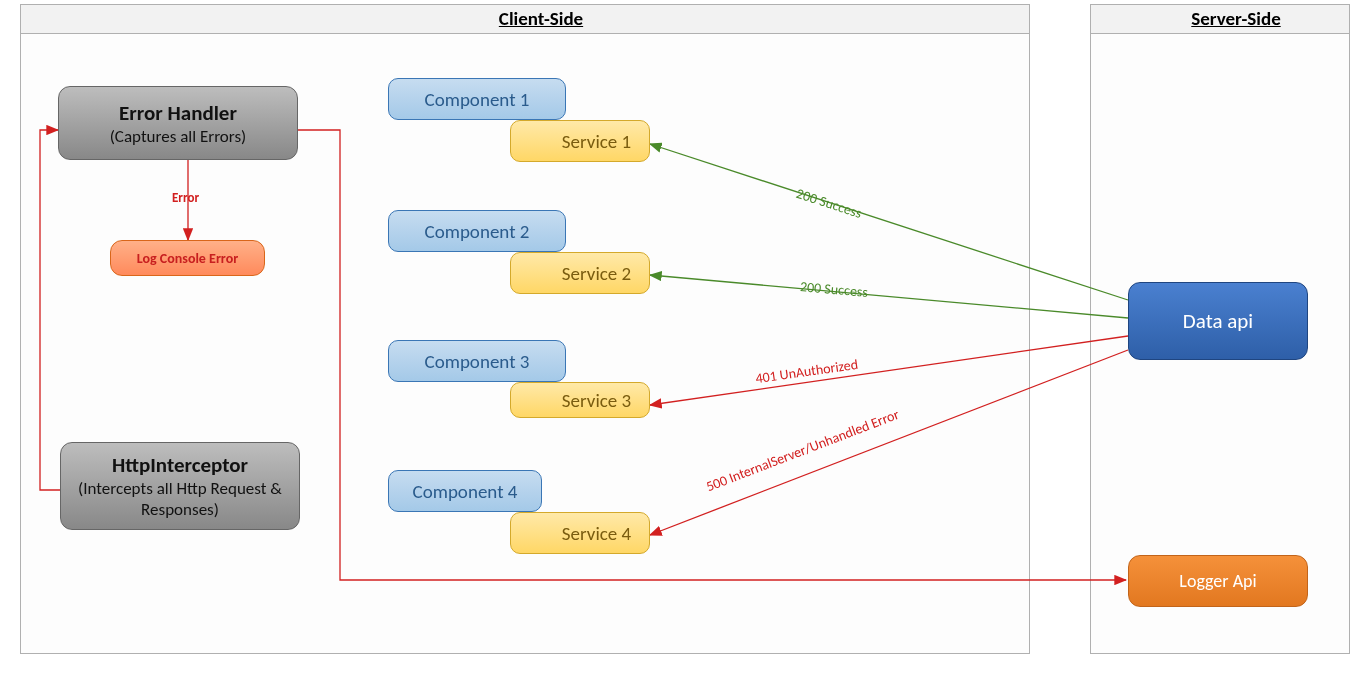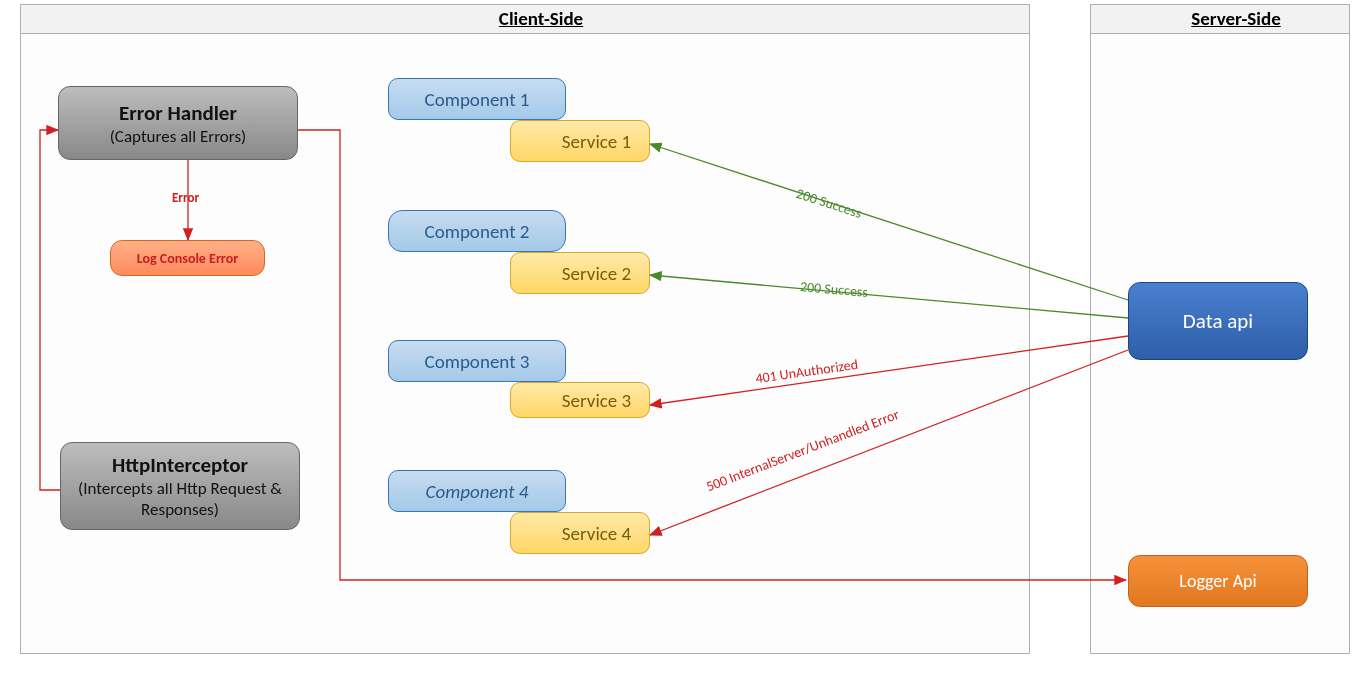--- a/index.html
+++ b/index.html
@@ -153,27 +153,27 @@
 <div class="box box-orange-red" style="left:110px; top:240px; width:155px; height:36px;">Log Console Error</div>
 
 <div class="box box-gray" style="left:60px; top:442px; width:240px; height:88px;">
   <div class="title">HttpInterceptor</div>
   <div class="sub">(Intercepts all Http Request &amp; Responses)</div>
 </div>
 
 <div class="box box-blue-comp" style="left:388px; top:78px; width:178px; height:42px;">Component 1</div>
 <div class="box box-yellow" style="left:510px; top:120px; width:140px; height:42px;">Service 1</div>
 
-<div class="box box-blue-comp" style="left:388px; top:210px; width:178px; height:42px;border-radius:14px;">Component 2</div>
+<div class="box box-blue-comp" style="left:388px; top:210px; width:178px; height:42px;">Component 2</div>
 <div class="box box-yellow" style="left:510px; top:252px; width:140px; height:42px;">Service 2</div>
 
 <div class="box box-blue-comp" style="left:388px; top:340px; width:178px; height:42px;">Component 3</div>
 <div class="box box-yellow" style="left:510px; top:382px; width:140px; height:36px;">Service 3</div>
 
-<div class="box box-blue-comp" style="left:388px; top:470px; width:178px; height:42px;font-style:italic;">Component 4</div>
+<div class="box box-blue-comp" style="left:388px; top:470px; width:154px; height:42px;">Component 4</div>
 <div class="box box-yellow" style="left:510px; top:512px; width:140px; height:42px;">Service 4</div>
 
 <div class="box box-blue-solid" style="left:1128px; top:282px; width:180px; height:78px;">Data api</div>
 
 <div class="box box-orange-solid" style="left:1128px; top:555px; width:180px; height:52px;">Logger Api</div>
 
 <div class="edge-label lbl-green" style="left:795px; top:195px; transform:rotate(18deg);">200 Success</div>
 <div class="edge-label lbl-green" style="left:800px; top:281px; transform:rotate(5deg);">200 Success</div>
 <div class="edge-label lbl-red" style="left:755px; top:363px; transform:rotate(-8deg);">401 UnAuthorized</div>
 <div class="edge-label lbl-red" style="left:700px; top:442px; transform:rotate(-21deg);">500 InternalServer/Unhandled Error</div>

